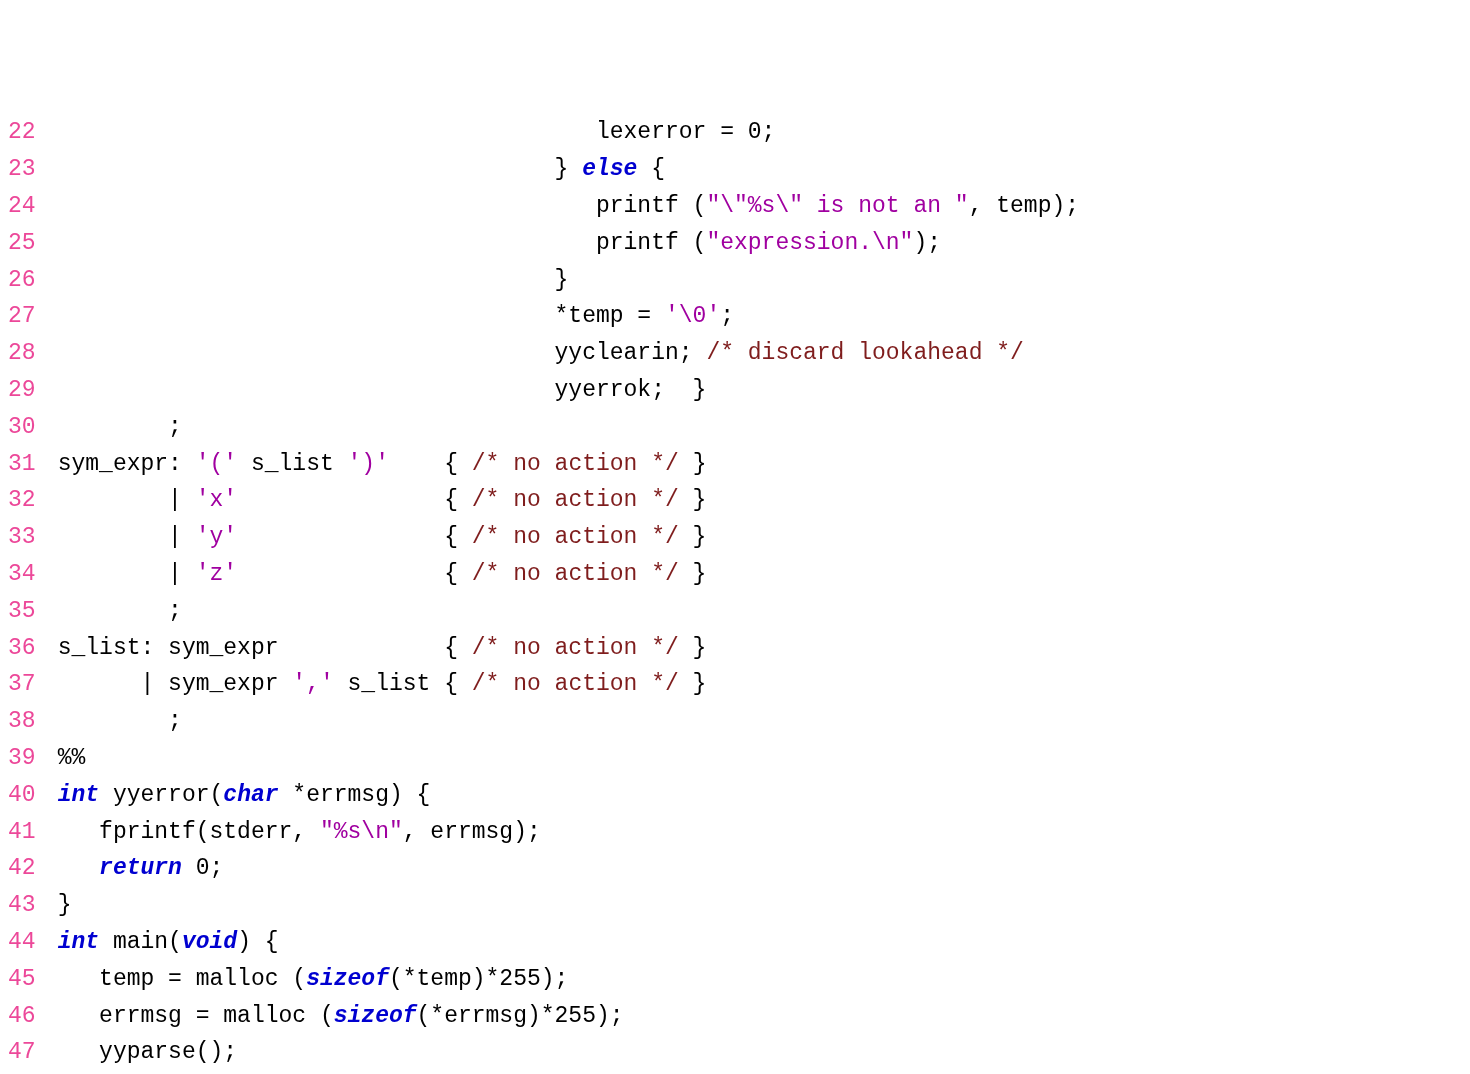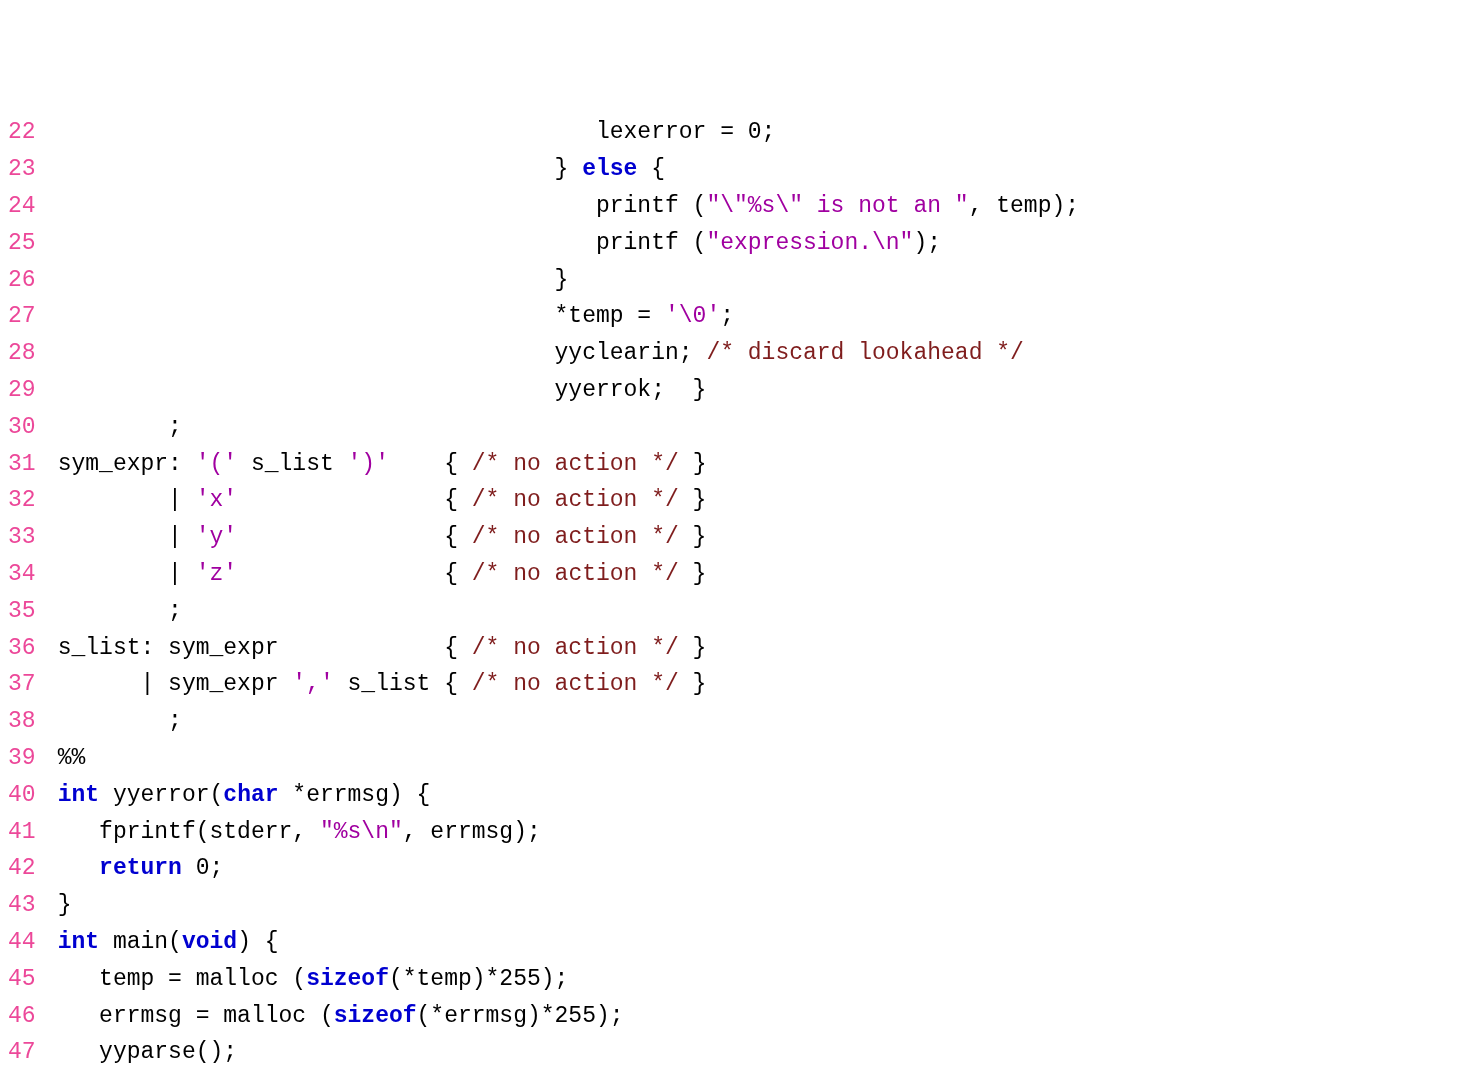--- a/index.html
+++ b/index.html
@@ -18,21 +18,21 @@
   }
   .ln {
     display: inline-block;
     width: 2.2ch;
     text-align: left;
     color: #ec4899;
     margin-right: 1.4ch;
     flex-shrink: 0;
     user-select: none;
   }
-  .kw { color: #0000d0; font-weight: bold; }
+  .kw { color: #0000d0; font-weight: bold; font-style: italic; }
   .str { color: #a000a0; }
   .chr { color: #a000a0; }
   .cmt { color: #7f1d1d; }
 </style>
 </head>
 <body>
 
 
 <div id="code-container"><div class="code-line"><span class="ln">22</span><span><span>                                       lexerror = 0;</span></span></div><div class="code-line"><span class="ln">23</span><span><span>                                    } </span><span class="kw">else</span><span> {</span></span></div><div class="code-line"><span class="ln">24</span><span><span>                                       printf (</span><span class="str">"\"%s\" is not an "</span><span>, temp);</span></span></div><div class="code-line"><span class="ln">25</span><span><span>                                       printf (</span><span class="str">"expression.\n"</span><span>);</span></span></div><div class="code-line"><span class="ln">26</span><span><span>                                    }</span></span></div><div class="code-line"><span class="ln">27</span><span><span>                                    *temp = </span><span class="chr">'\0'</span><span>;</span></span></div><div class="code-line"><span class="ln">28</span><span><span>                                    yyclearin; </span><span class="cmt">/* discard lookahead */</span></span></div><div class="code-line"><span class="ln">29</span><span><span>                                    yyerrok;  }</span></span></div><div class="code-line"><span class="ln">30</span><span><span>        ;</span></span></div><div class="code-line"><span class="ln">31</span><span><span>sym_expr: </span><span class="chr">'('</span><span> s_list </span><span class="chr">')'</span><span>    { </span><span class="cmt">/* no action */</span><span> }</span></span></div><div class="code-line"><span class="ln">32</span><span><span>        | </span><span class="chr">'x'</span><span>               { </span><span class="cmt">/* no action */</span><span> }</span></span></div><div class="code-line"><span class="ln">33</span><span><span>        | </span><span class="chr">'y'</span><span>               { </span><span class="cmt">/* no action */</span><span> }</span></span></div><div class="code-line"><span class="ln">34</span><span><span>        | </span><span class="chr">'z'</span><span>               { </span><span class="cmt">/* no action */</span><span> }</span></span></div><div class="code-line"><span class="ln">35</span><span><span>        ;</span></span></div><div class="code-line"><span class="ln">36</span><span><span>s_list: sym_expr            { </span><span class="cmt">/* no action */</span><span> }</span></span></div><div class="code-line"><span class="ln">37</span><span><span>      | sym_expr </span><span class="chr">','</span><span> s_list { </span><span class="cmt">/* no action */</span><span> }</span></span></div><div class="code-line"><span class="ln">38</span><span><span>        ;</span></span></div><div class="code-line"><span class="ln">39</span><span><span>%%</span></span></div><div class="code-line"><span class="ln">40</span><span><span class="kw">int</span><span> yyerror(</span><span class="kw">char</span><span> *errmsg) {</span></span></div><div class="code-line"><span class="ln">41</span><span><span>   fprintf(stderr, </span><span class="str">"%s\n"</span><span>, errmsg);</span></span></div><div class="code-line"><span class="ln">42</span><span><span>   </span><span class="kw">return</span><span> 0;</span></span></div><div class="code-line"><span class="ln">43</span><span><span>}</span></span></div><div class="code-line"><span class="ln">44</span><span><span class="kw">int</span><span> main(</span><span class="kw">void</span><span>) {</span></span></div><div class="code-line"><span class="ln">45</span><span><span>   temp = malloc (</span><span class="kw">sizeof</span><span>(*temp)*255);</span></span></div><div class="code-line"><span class="ln">46</span><span><span>   errmsg = malloc (</span><span class="kw">sizeof</span><span>(*errmsg)*255);</span></span></div><div class="code-line"><span class="ln">47</span><span><span>   yyparse();</span></span></div><div class="code-line"><span class="ln">48</span><span></span></div></div>
 

